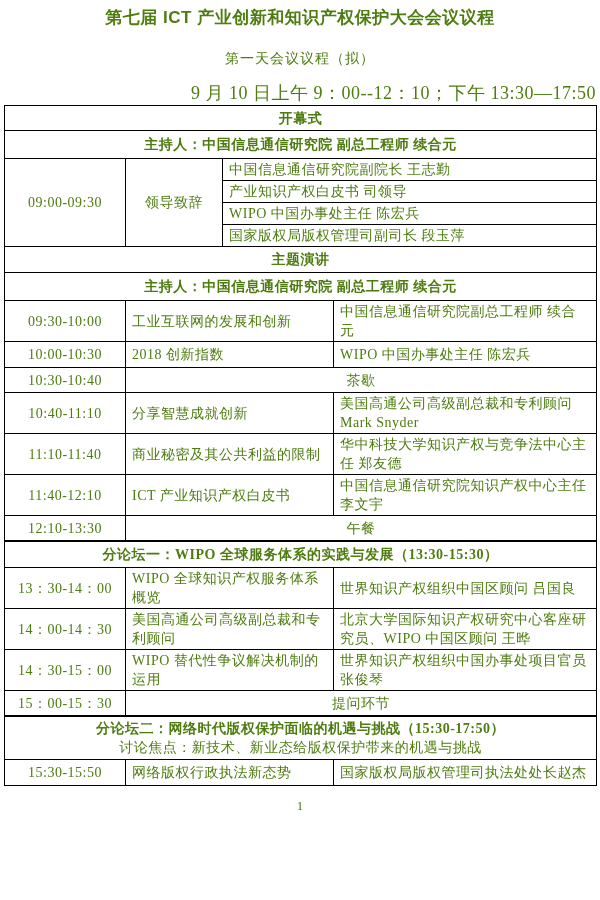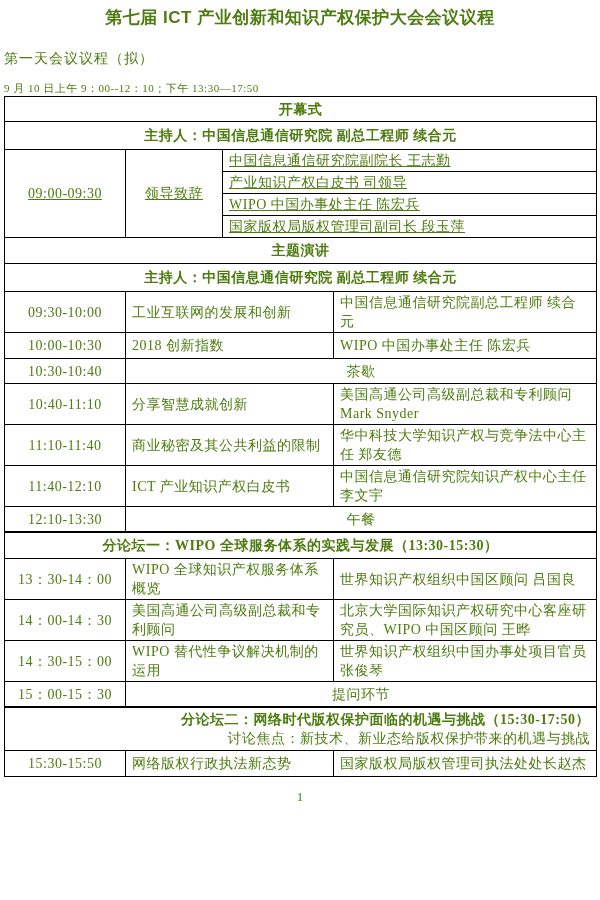--- a/index.html
+++ b/index.html
@@ -17,28 +17,28 @@
   .doc-title {
     margin: 6px 0 0 0;
     text-align: center;
     font-size: 17px;
     font-weight: bold;
     font-family: "Liberation Sans", "DejaVu Sans", sans-serif;
     letter-spacing: 0.5px;
   }
   .doc-subtitle {
     margin-top: 21px;
-    text-align: left;
+    text-align: center;
     font-size: 14px;
     letter-spacing: 1px;
   }
   .doc-date {
     margin-top: 13px;
-    text-align: left;
-    font-size: 11px;
+    text-align: right;
+    font-size: 18px;
     letter-spacing: 0.5px;
   }
   table.agenda {
     border-collapse: collapse;
     table-layout: fixed;
     width: 592px;
     margin: 0 auto;
   }
   table.agenda td {
     border: 1px solid #000000;
@@ -50,24 +50,24 @@
     overflow: hidden;
   }
   .t1 { margin-top: 12px; }
   .t2 { margin-top: 30px; }
   .t3 { margin-top: 17px; }
   td.c  { text-align: center; }
   td.b  { font-weight: bold; }
   td.time { text-align: center; padding: 1px 2px; letter-spacing: 0; }
   tr.h24 td { height: 22px; }
   tr.h27 td { height: 25px; }
-  tr.h21 td { height: 19px; text-decoration: underline; }
+  tr.h21 td { height: 19px; }
   tr.h25 td { height: 23px; }
   tr.h38 td { height: 36px; }
-  tr.h42 td { height: 40px; text-align: right; }
+  tr.h42 td { height: 40px; }
   .forum-title { font-weight: bold; }
   .forum-focus { font-weight: normal; }
   .page-number {
     margin-top: 12px;
     text-align: center;
     font-size: 13px;
   }
 </style>
 </head>
 <body>

